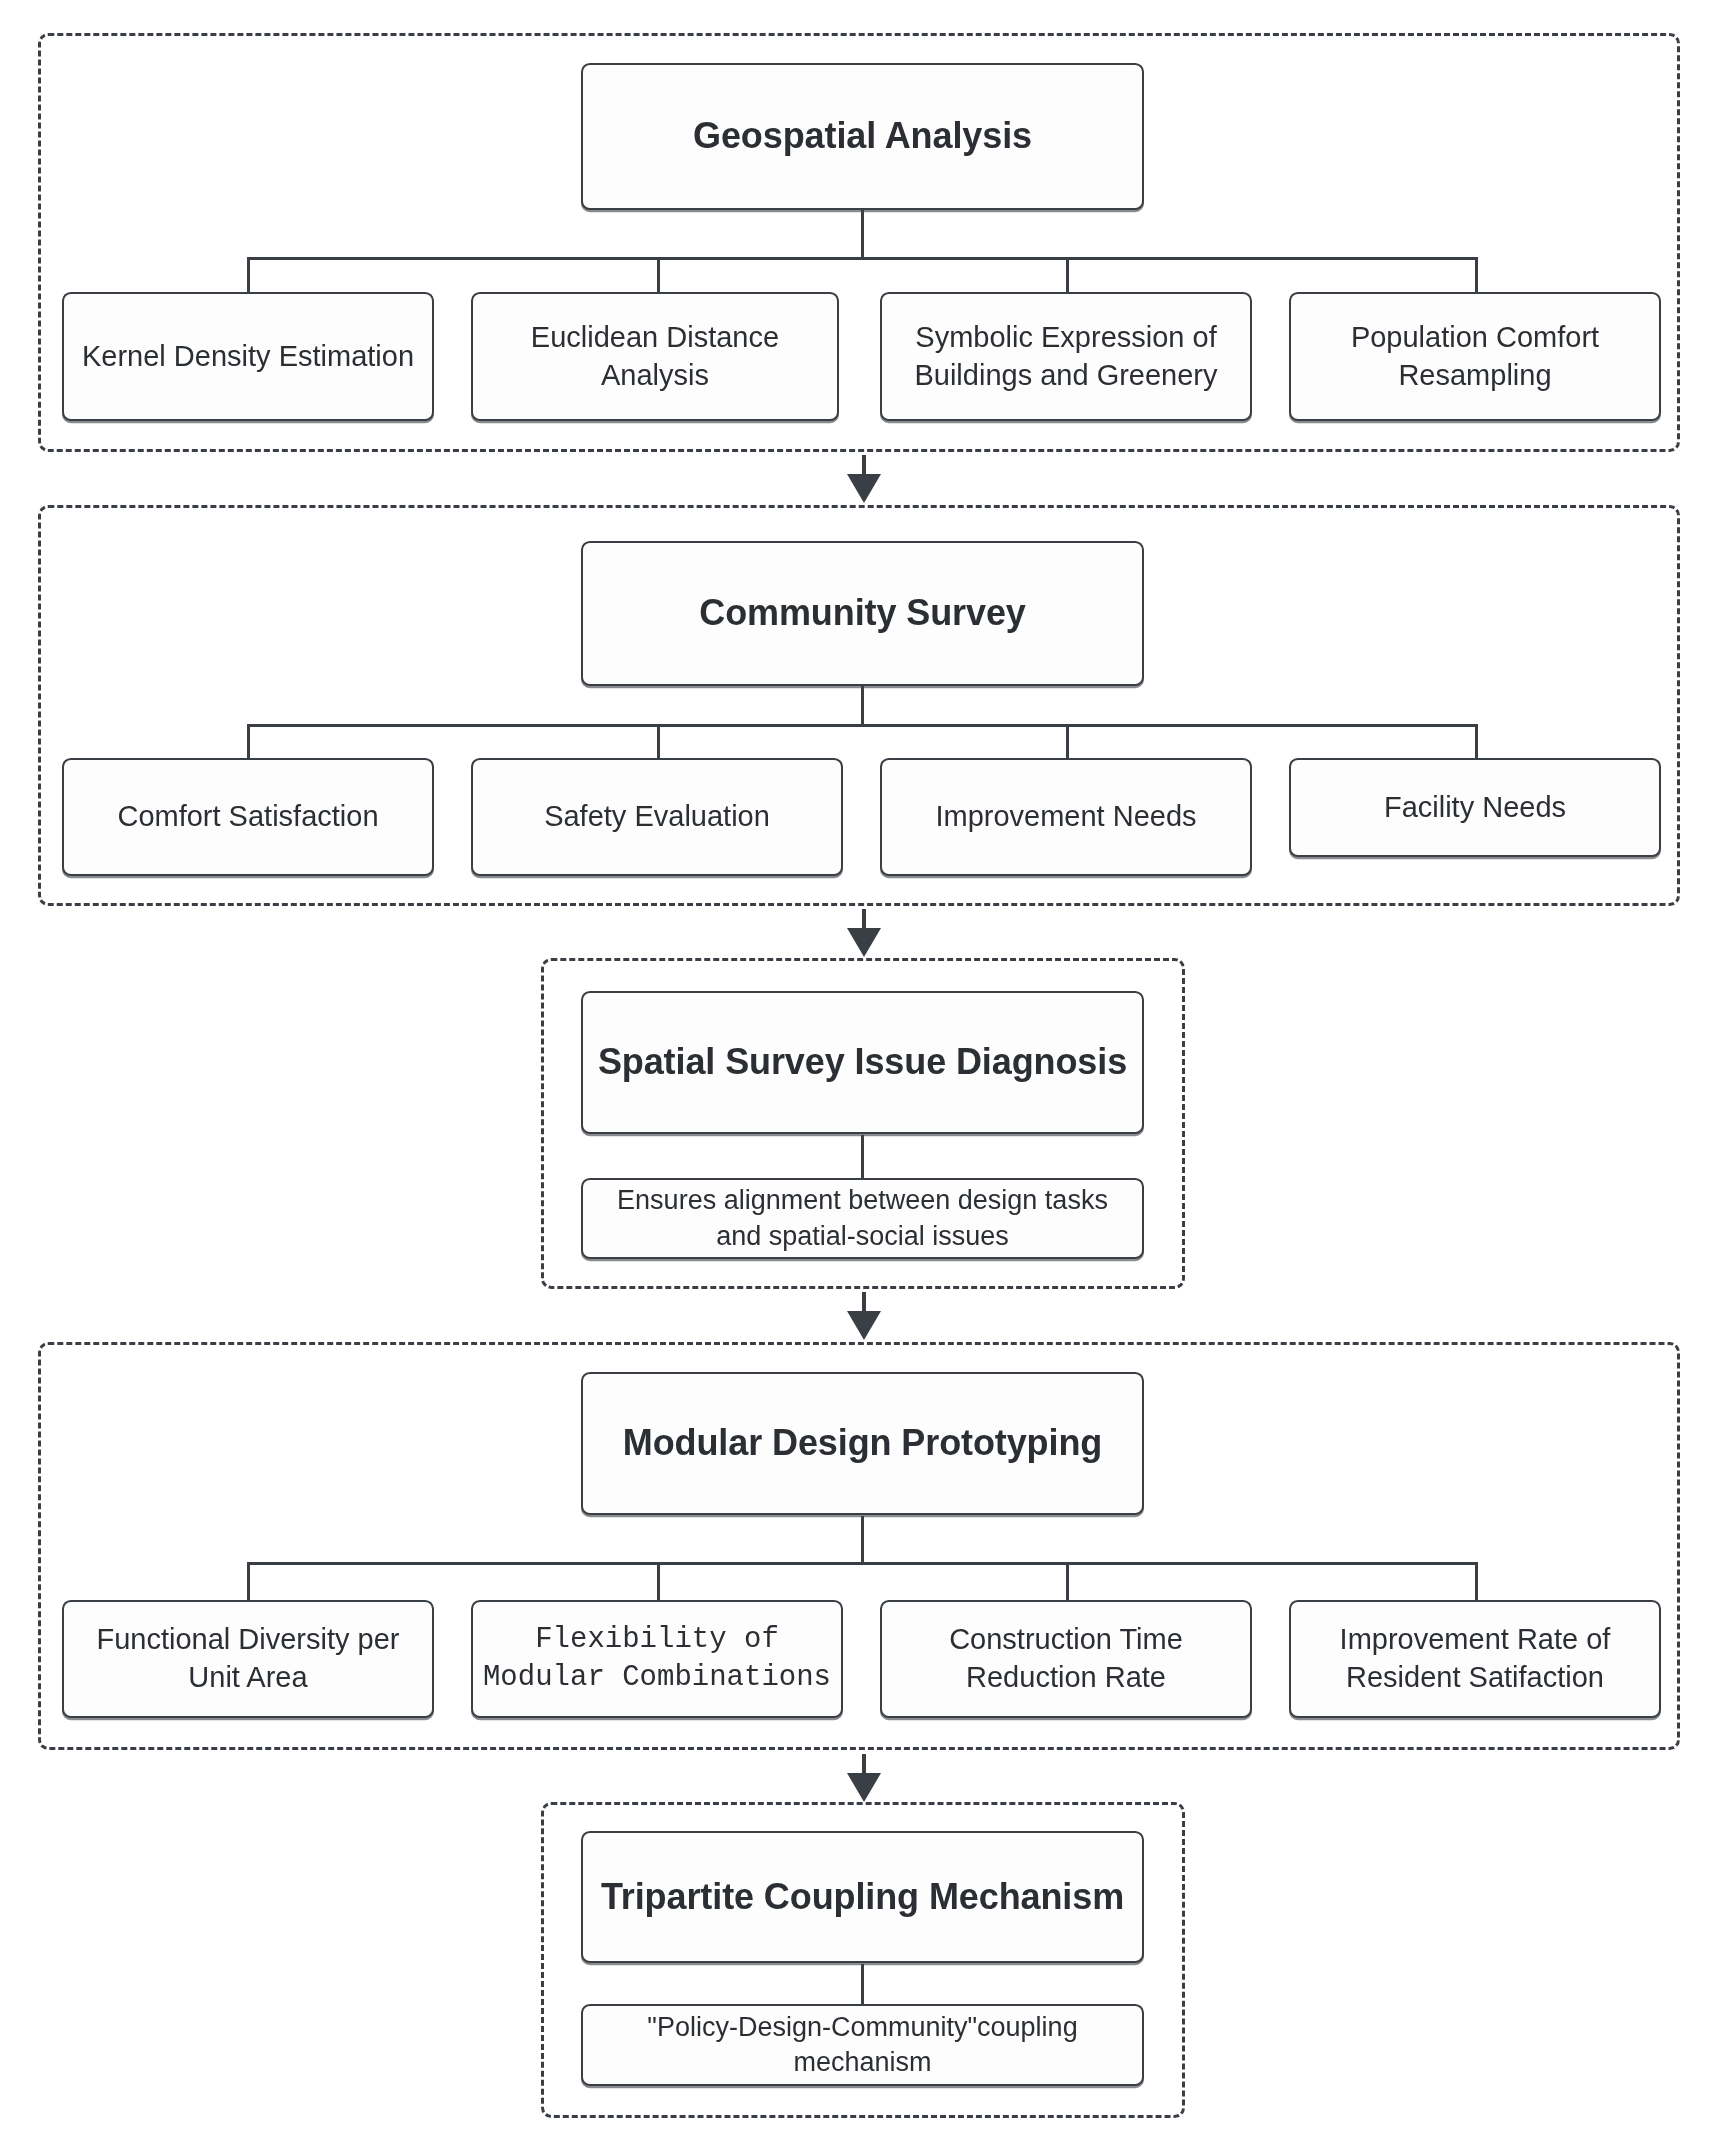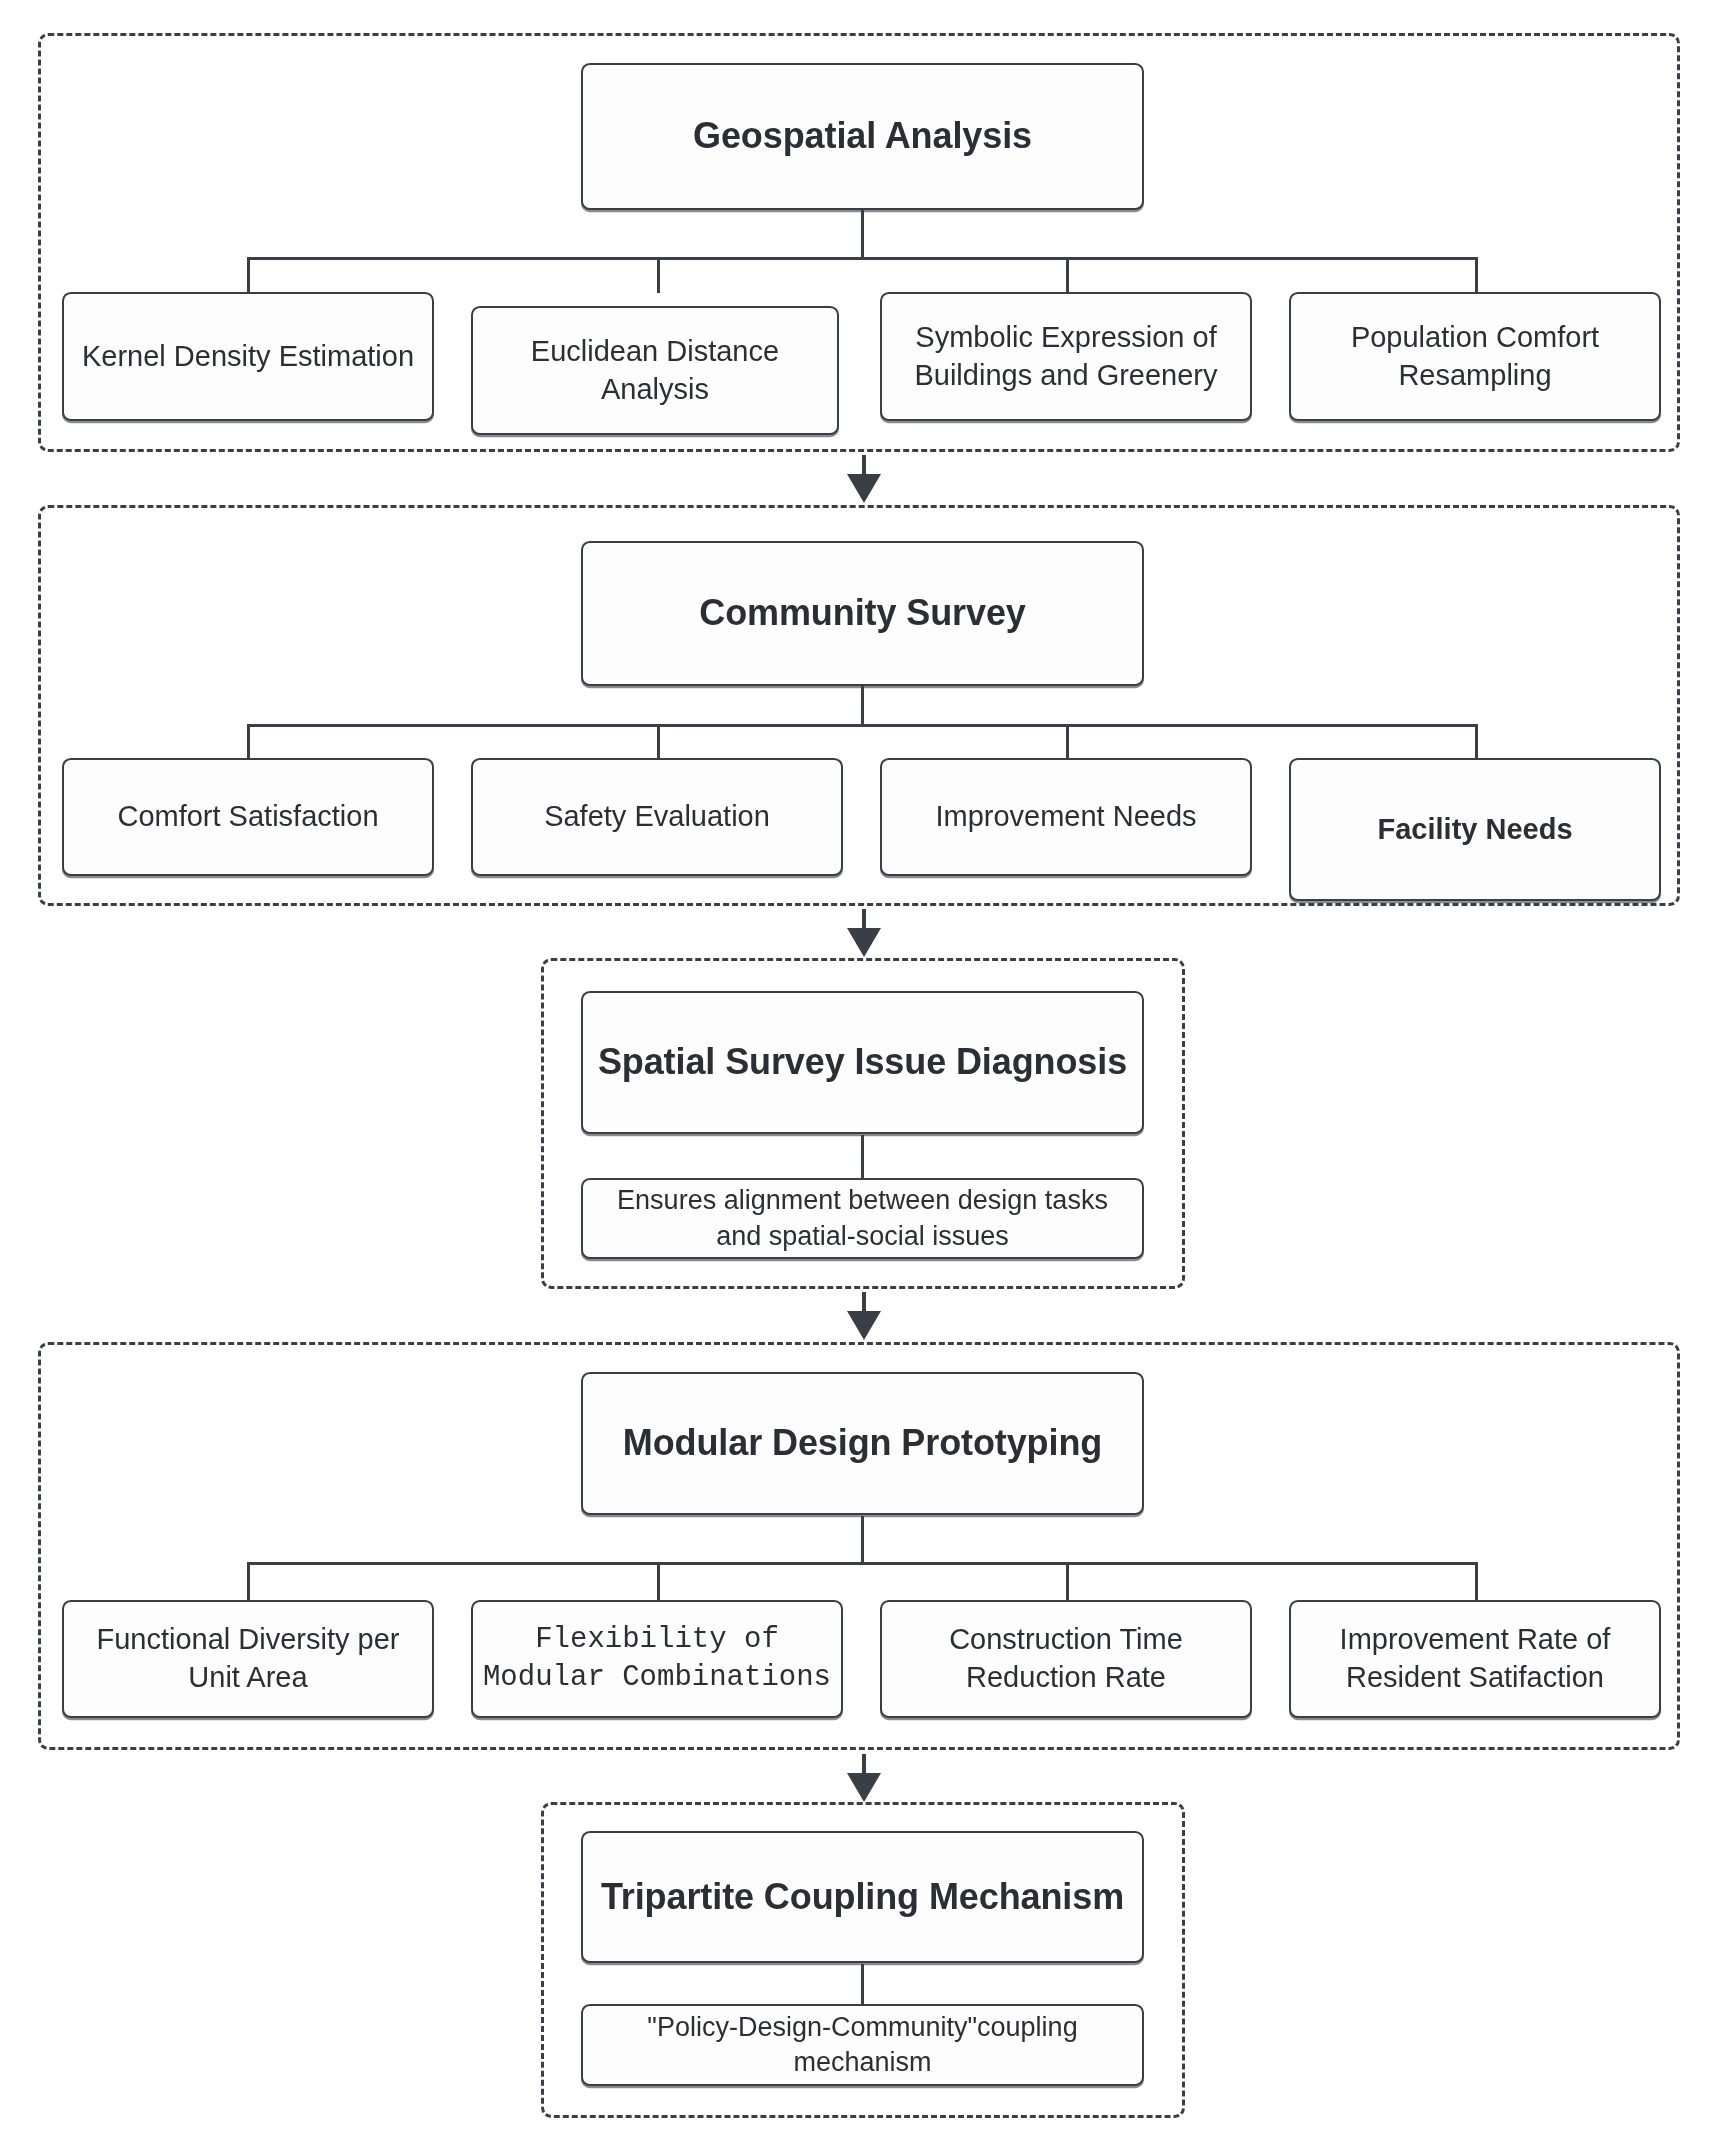--- a/index.html
+++ b/index.html
@@ -109,21 +109,21 @@
   <div class="node header" style="left:581px; top:63px; width:563px; height:147px;">Geospatial Analysis</div>
 
   <div class="line-v" style="left:861px; top:210px; height:49px;"></div>
   <div class="line-h" style="left:247px; top:257px; width:1228px;"></div>
   <div class="line-v" style="left:247px; top:257px; height:36px;"></div>
   <div class="line-v" style="left:657px; top:257px; height:36px;"></div>
   <div class="line-v" style="left:1066px; top:257px; height:36px;"></div>
   <div class="line-v" style="left:1475px; top:257px; height:36px;"></div>
 
   <div class="node leaf" style="left:62px; top:292px; width:372px; height:129px;">Kernel Density Estimation</div>
-  <div class="node leaf" style="left:471px; top:292px; width:368px; height:129px;margin-top:14px;">Euclidean Distance Analysis</div>
+  <div class="node leaf" style="left:471px; top:292px; width:368px; height:129px;">Euclidean Distance Analysis</div>
   <div class="node leaf" style="left:880px; top:292px; width:372px; height:129px;">Symbolic Expression of Buildings and Greenery</div>
   <div class="node leaf" style="left:1289px; top:292px; width:372px; height:129px;">Population Comfort Resampling</div>
 
   <div class="arrow" style="left:847px; top:455px; height:49px;">
     <div class="stem" style="height:22px;"></div>
     <div class="head" style="top:19px;"></div>
   </div>
 
   <div class="group" style="left:38px; top:505px; width:1642px; height:401px;"></div>
 
@@ -132,21 +132,21 @@
   <div class="line-v" style="left:861px; top:686px; height:40px;"></div>
   <div class="line-h" style="left:247px; top:724px; width:1228px;"></div>
   <div class="line-v" style="left:247px; top:724px; height:35px;"></div>
   <div class="line-v" style="left:657px; top:724px; height:35px;"></div>
   <div class="line-v" style="left:1066px; top:724px; height:35px;"></div>
   <div class="line-v" style="left:1475px; top:724px; height:35px;"></div>
 
   <div class="node leaf" style="left:62px; top:758px; width:372px; height:118px;">Comfort Satisfaction</div>
   <div class="node leaf" style="left:471px; top:758px; width:372px; height:118px;">Safety Evaluation</div>
   <div class="node leaf" style="left:880px; top:758px; width:372px; height:118px;">Improvement Needs</div>
-  <div class="node leaf" style="left:1289px; top:758px; width:372px; height:143px;font-weight:bold;">Facility Needs</div>
+  <div class="node leaf" style="left:1289px; top:758px; width:372px; height:99px;">Facility Needs</div>
 
   <div class="arrow" style="left:847px; top:909px; height:49px;">
     <div class="stem" style="height:22px;"></div>
     <div class="head" style="top:19px;"></div>
   </div>
 
   <div class="group" style="left:541px; top:958px; width:644px; height:331px;"></div>
 
   <div class="node header" style="left:581px; top:991px; width:563px; height:143px;">Spatial Survey Issue Diagnosis</div>
 

